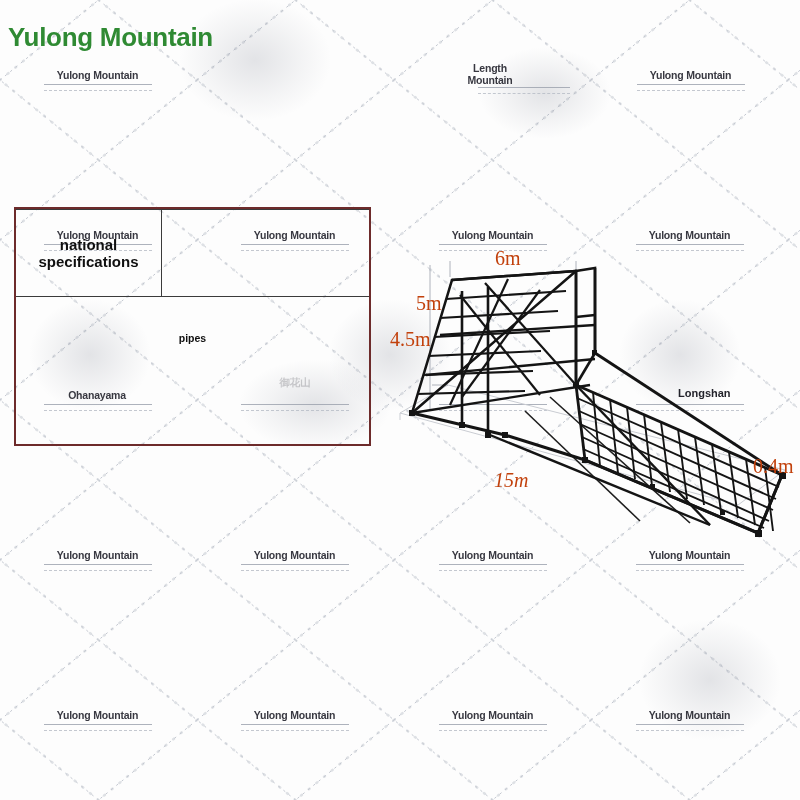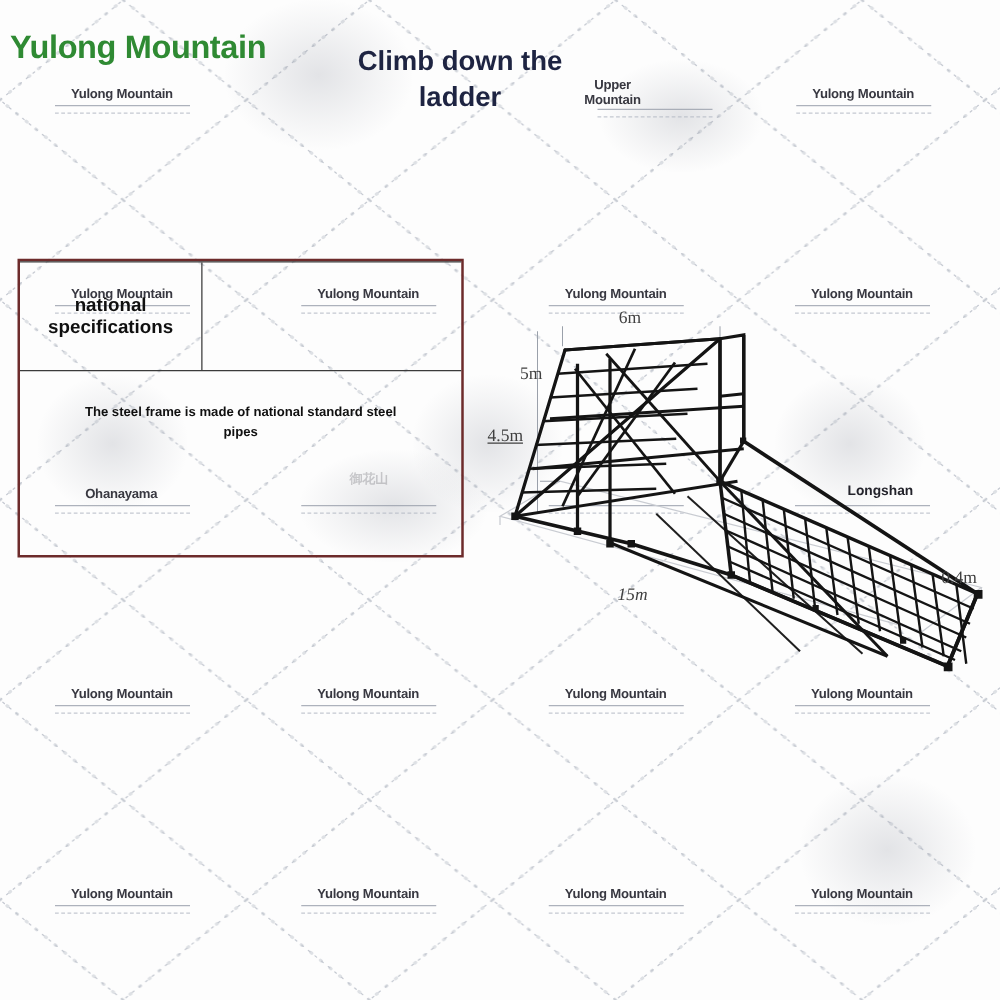--- a/index.html
+++ b/index.html
@@ -102,22 +102,22 @@
   
   #diagram{
     position:absolute;left:390px;top:235px;
     width:410px;height:330px;
     z-index:4;
   }
   #diagram svg{display:block;}
   .dim-label{
     position:absolute;
     font-family:"Liberation Serif", serif;
-    font-size:14px;
-    color:#404040;
+    font-size:20px;
+    color:#c2410c;
     white-space:nowrap;
   }
   .dia-wm{
     position:absolute;
     font-family:"Liberation Sans", sans-serif;
     font-size:11px;font-weight:700;color:#23232b;
     white-space:nowrap;
     text-align:right;
   }
 </style>
@@ -144,21 +144,21 @@
     <div class="wm-blob" style="left:30px;top:300px;width:120px;height:110px;"></div>
     <div class="wm-blob" style="left:330px;top:300px;width:120px;height:110px;"></div>
     <div class="wm-blob" style="left:240px;top:360px;width:150px;height:90px;"></div>
     <div class="wm-blob" style="left:620px;top:300px;width:120px;height:110px;"></div>
     <div class="wm-blob" style="left:640px;top:620px;width:140px;height:120px;"></div>
 
     <div class="wm-text" style="left:45px;top:69px;width:105px;">Yulong Mountain</div>
     <div class="wm-rule" style="left:44px;top:84px;width:108px;"></div>
 
     <div class="wm-text wrap" style="left:467px;top:63px;">
-      <span>Upper</span><br>
+      <span>Length</span><br>
       <span>Mountain</span>
     </div>
     <div class="wm-rule" style="left:478px;top:87px;width:92px;"></div>
 
     <div class="wm-text" style="left:638px;top:69px;width:105px;">Yulong Mountain</div>
     <div class="wm-rule" style="left:637px;top:84px;width:108px;"></div>
 
     <div class="wm-text" style="left:45px;top:229px;width:105px;">Yulong Mountain</div>
     <div class="wm-rule" style="left:44px;top:244px;width:108px;"></div>
 
@@ -199,32 +199,30 @@
     <div class="wm-rule" style="left:241px;top:724px;width:108px;"></div>
 
     <div class="wm-text" style="left:440px;top:709px;width:105px;">Yulong Mountain</div>
     <div class="wm-rule" style="left:439px;top:724px;width:108px;"></div>
 
     <div class="wm-text" style="left:637px;top:709px;width:105px;">Yulong Mountain</div>
     <div class="wm-rule" style="left:636px;top:724px;width:108px;"></div>
   </div>
 
   <div id="logo">Yulong Mountain</div>
-  <div id="page-title">Climb down the ladder</div>
 
   <div id="spec-table">
 
 
     <div class="tr r2">
       <div class="td-label">national specifications</div>
     </div>
 
     <div class="tr r3">
       <div class="td-value">
-        <div class="mat">The steel frame is made of national standard steel</div>
         <div class="mat">pipes</div>
       </div>
     </div>
   </div>
 
   <div id="diagram">
     <svg width="410" height="330" viewBox="0 0 410 330">
       <g fill="none" stroke="#c9ccd2" stroke-width="1">
 
         <path d="M10,178 L58,150 L395,235 L348,270 Z"></path>
@@ -338,20 +336,20 @@
         <rect x="95" y="197" width="6" height="6"></rect>
         <rect x="69" y="187" width="6" height="6"></rect>
         <rect x="202" y="115" width="5" height="5"></rect>
         <rect x="260" y="249" width="5" height="5"></rect>
         <rect x="330" y="275" width="5" height="5"></rect>
       </g>
     </svg>
 
     <div class="dim-label" style="left:105px;top:12px;">6m</div>
     <div class="dim-label" style="left:26px;top:57px;">5m</div>
-    <div class="dim-label" style="left:0px;top:107px;text-decoration:underline;">4.5m</div>
+    <div class="dim-label" style="left:0px;top:93px;">4.5m</div>
     <div class="dim-label" style="left:104px;top:234px;font-style:italic;">15m</div>
     <div class="dim-label" style="left:363px;top:220px;text-align:center;">0.4m</div>
 
     <div class="dia-wm" style="left:288px;top:152px;">Longshan</div>
   </div>
 
 </div>
 
 </body></html>

